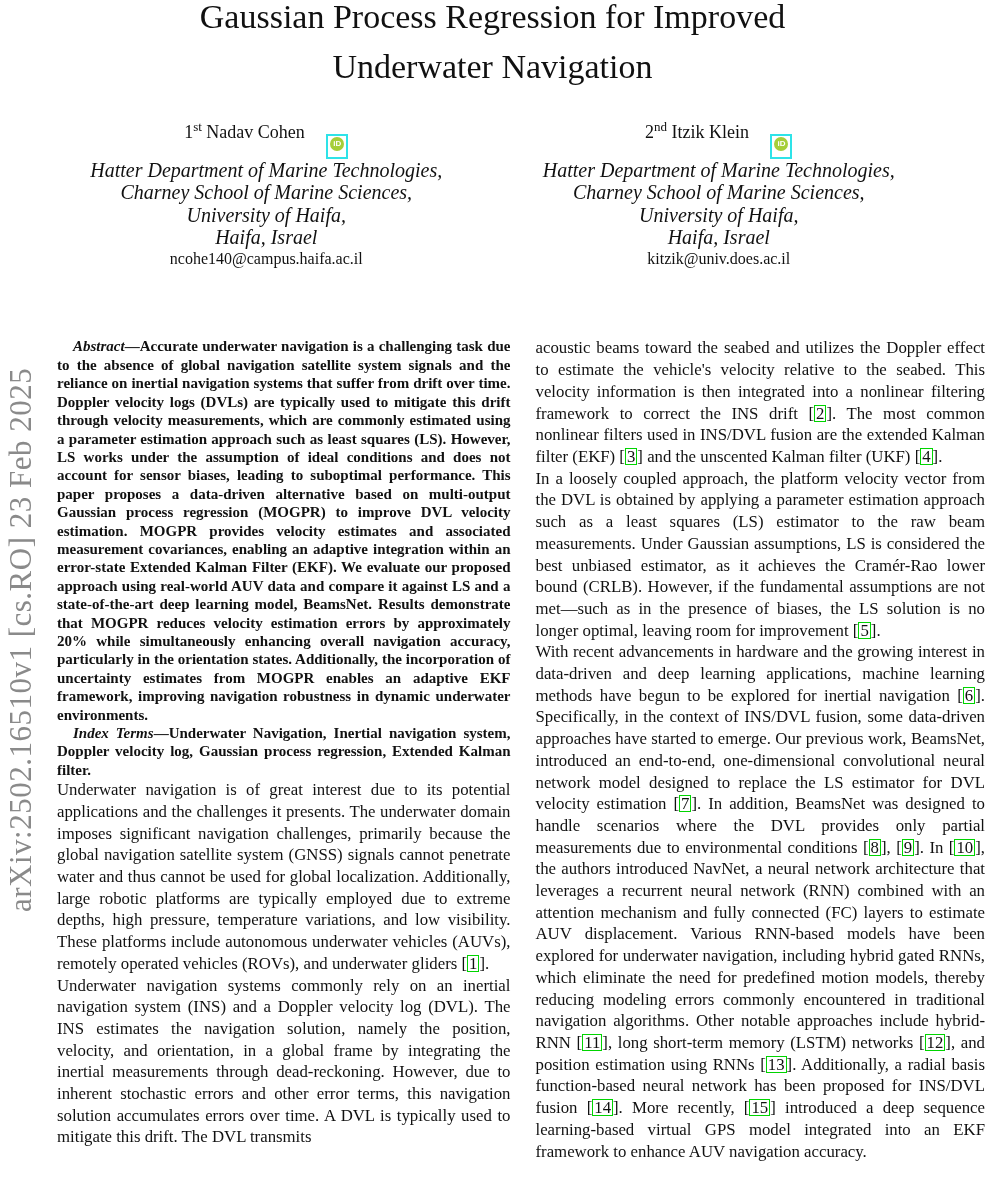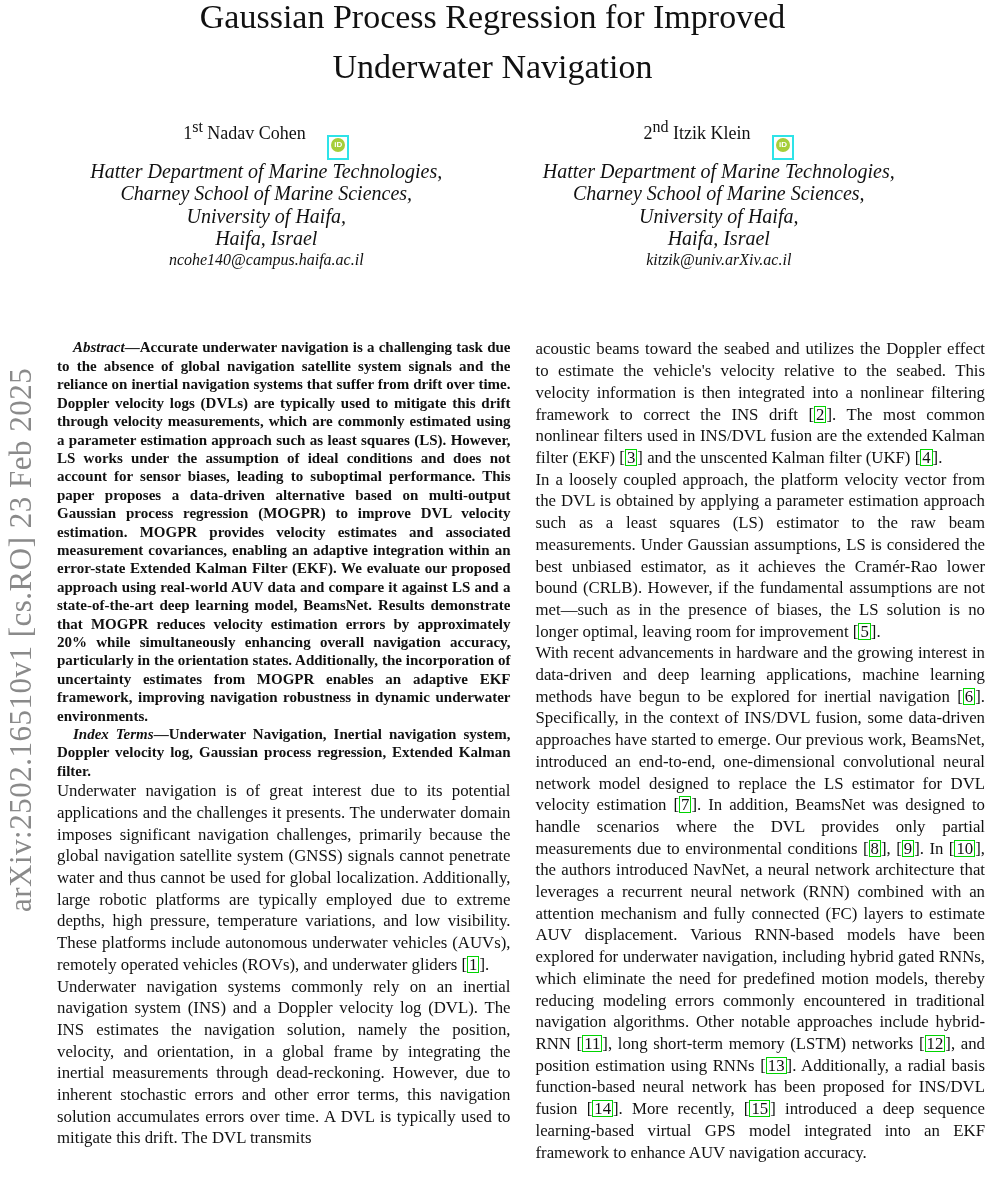--- a/index.html
+++ b/index.html
@@ -37,21 +37,21 @@
     padding: 0 40px;
   }
   .author-block {
     flex: 1;
     text-align: center;
   }
   .author-name-line {
     font-size: 18px;
     line-height: 24px;
   }
-  .author-name-line sup { font-size: 16px; }
+  .author-name-line sup { font-size: 13px; }
   .orcid-box {
     display: inline-block;
     border: 2px solid #2ee3e8;
     padding: 1px 2px 6px 2px;
     margin-left: 17px;
     vertical-align: -8px;
     line-height: 0;
     cursor: pointer;
   }
   .orcid-circle {
@@ -68,21 +68,20 @@
     font-family: "Liberation Sans", sans-serif;
   }
   .affil-line {
     font-style: italic;
     font-size: 20px;
     line-height: 22.3px;
   }
   .email-line {
     font-size: 16px;
     line-height: 22.3px;
-    font-style: italic;
   }
   .columns {
     display: flex;
     margin: 67px 0 0 57px;
     gap: 25px;
   }
   .col-left  { width: 456px; }
   .col-right { width: 452px; }
   .abstract-par {
     font-weight: bold;
@@ -142,21 +141,21 @@
     <div class="author-block">
       <div class="author-name-line">
         <span>2</span><sup>nd</sup>
         <span>Itzik Klein</span>
         <span class="orcid-box"><span class="orcid-circle">iD</span></span>
       </div>
       <div class="affil-line">Hatter Department of Marine Technologies,</div>
       <div class="affil-line">Charney School of Marine Sciences,</div>
       <div class="affil-line">University of Haifa,</div>
       <div class="affil-line">Haifa, Israel</div>
-      <div class="email-line">kitzik@univ.arXiv.ac.il</div>
+      <div class="email-line">kitzik@univ.does.ac.il</div>
     </div>
 
   </div>
 
   <div class="columns">
 
     <div class="col-left">
       <p class="abstract-par"><span class="lead-label">Abstract</span><span>—Accurate underwater navigation is a challenging task due to the absence of global navigation satellite system signals and the reliance on inertial navigation systems that suffer from drift over time. Doppler velocity logs (DVLs) are typically used to mitigate this drift through velocity measurements, which are commonly estimated using a parameter estimation approach such as least squares (LS). However, LS works under the assumption of ideal conditions and does not account for sensor biases, leading to suboptimal performance. This paper proposes a data-driven alternative based on multi-output Gaussian process regression (MOGPR) to improve DVL velocity estimation. MOGPR provides velocity estimates and associated measurement covariances, enabling an adaptive integration within an error-state Extended Kalman Filter (EKF). We evaluate our proposed approach using real-world AUV data and compare it against LS and a state-of-the-art deep learning model, BeamsNet. Results demonstrate that MOGPR reduces velocity estimation errors by approximately 20% while simultaneously enhancing overall navigation accuracy, particularly in the orientation states. Additionally, the incorporation of uncertainty estimates from MOGPR enables an adaptive EKF framework, improving navigation robustness in dynamic underwater environments.</span></p>
       <p class="abstract-par"><span class="lead-label">Index Terms</span><span>—Underwater Navigation, Inertial navigation system, Doppler velocity log, Gaussian process regression, Extended Kalman filter.</span></p>
       <p class="body-par">Underwater navigation is of great interest due to its potential applications and the challenges it presents. The underwater domain imposes significant navigation challenges, primarily because the global navigation satellite system (GNSS) signals cannot penetrate water and thus cannot be used for global localization. Additionally, large robotic platforms are typically employed due to extreme depths, high pressure, temperature variations, and low visibility. These platforms include autonomous underwater vehicles (AUVs), remotely operated vehicles (ROVs), and underwater gliders [<span class="cite">1</span>].</p>

